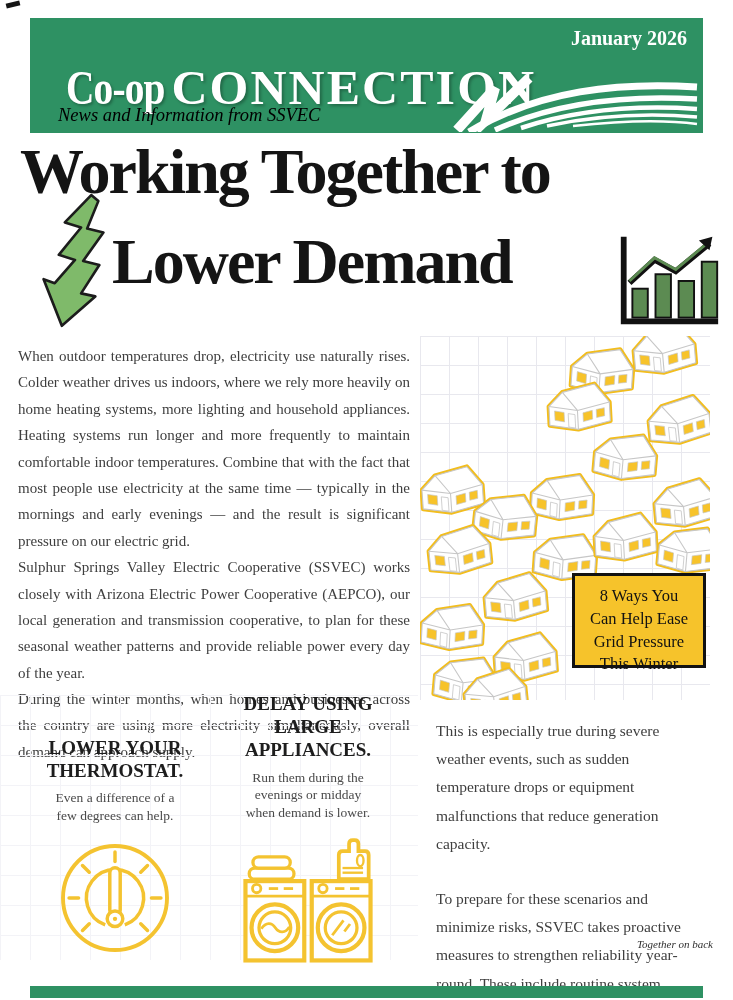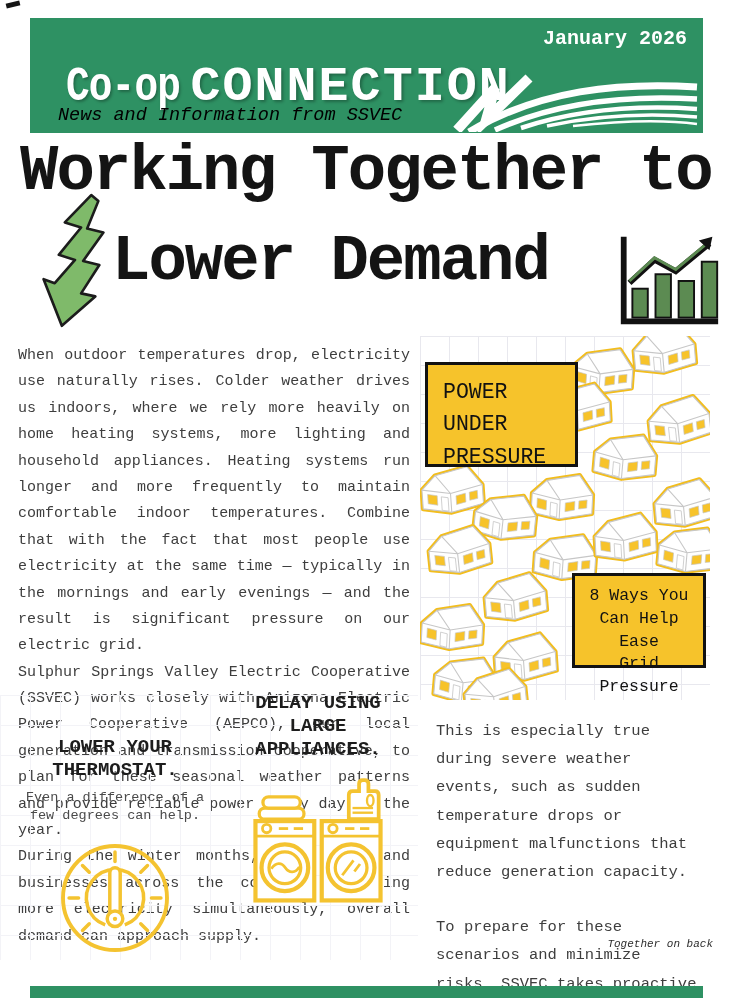--- a/index.html
+++ b/index.html
@@ -1,17 +1,17 @@
 <!DOCTYPE html>
 <html><head>
 <meta charset="utf-8">
 <style>
   html,body{margin:0;padding:0;background:#fff;}
   .page{position:relative;width:733px;height:1000px;background:#fff;overflow:hidden;
-        font-family:Liberation Mono, monospace;color:#3e3e3e;}
+        font-family:Liberation Serif, serif;color:#3e3e3e;}
   
   .banner{position:absolute;left:30px;top:18px;width:673px;height:115px;background:#2E9163;}
   .banner .date{position:absolute;right:16px;top:9px;font-size:20px;font-weight:bold;color:#fff;}
   .brand{position:absolute;left:36px;top:42px;white-space:nowrap;color:#fff;
          text-shadow:2px 2px 3px rgba(0,0,0,.28);}
   .brand .co{display:inline-block;font-size:48px;font-weight:bold;letter-spacing:-1px;
              transform:scaleX(.82);transform-origin:left bottom;}
   .brand .conn{display:inline-block;font-size:48px;font-weight:bold;letter-spacing:2px;
                transform:scaleX(1.04) translateX(-14px);transform-origin:left bottom;}
   .tagline{position:absolute;left:28px;bottom:7px;font-style:italic;font-size:18.5px;color:#000000;}
@@ -39,21 +39,21 @@
               font-size:21.5px;line-height:1.5;z-index:5;}
   .ybox.fourways{left:152px;top:237px;width:134px;height:95px;text-align:center;
                  font-size:16.5px;line-height:1.38;padding-top:9px;z-index:5;}
   
   .faint-grid{position:absolute;left:0px;top:695px;width:418px;height:265px;
          background-image:linear-gradient(#f3f3f7 1px,transparent 1px),
                           linear-gradient(90deg,#f3f3f7 1px,transparent 1px);
          background-size:30px 30px;}
   .tip{position:absolute;text-align:center;}
   .tip1{left:20px;top:692px;width:190px;margin-top:44px;}
-  .tip2{left:228px;top:692px;width:180px;}
+  .tip2{left:218px;top:692px;width:180px;}
   .tip .t-title{font-size:19px;font-weight:bold;line-height:1.22;color:#1d1d1d;}
   .tip .t-desc{margin-top:7px;font-size:13.5px;line-height:1.32;color:#4a4a4a;}
   .multiline{white-space:pre-line;}
   .tip1 svg{margin-top:8px;}
   .tip2 svg{margin-top:1px;}
   
   .sidebar{position:absolute;left:420px;top:701px;width:298px;font-size:15.5px;
            line-height:1.82;color:#3e3e3e;}
   .sidebar p{margin:16px;}
   .sidebar p + p{margin-top:27px;}
@@ -176,23 +176,20 @@
     <svg class="house" style="left:71px;top:293px;transform:rotate(-4deg)" viewBox="0 0 110 84">
         <use href="#house-sym"></use>
       </svg>
     <svg class="house" style="left:11px;top:316px;transform:rotate(5deg)" viewBox="0 0 110 84">
         <use href="#house-sym"></use>
       </svg>
     <svg class="house" style="left:41px;top:329px;transform:rotate(-6deg)" viewBox="0 0 110 84">
         <use href="#house-sym"></use>
       </svg>
 
-    <div class="ybox power multiline">POWER
-UNDER
-PRESSURE</div>
     <div class="ybox fourways multiline">8 Ways You
 Can Help Ease
 Grid Pressure
 This Winter</div>
   </div>
 
   <div class="faint-grid"></div>
 
   <div class="tip tip1">
     <div class="t-title multiline">LOWER YOUR
@@ -215,20 +212,23 @@
         <rect x="69" y="40" width="12" height="55" rx="6" stroke-width="4" fill="#fff"></rect>
         <circle cx="75" cy="99" r="9" stroke-width="4" fill="#fff"></circle>
         <circle cx="75" cy="99" r="2.5" fill="#F4C330" stroke="none"></circle>
       </g>
     </svg>
   </div>
 
   <div class="tip tip2">
     <div class="t-title multiline">DELAY USING
 LARGE APPLIANCES.</div>
+    <div class="t-desc multiline">Run them during the
+evenings or midday
+when demand is lower.</div>
     <svg width="140" height="147" viewBox="0 0 150 157">
       <g fill="none" stroke="#F4C330">
         <rect x="8" y="62" width="63" height="85" stroke-width="4.5" fill="#fff"></rect>
         <rect x="79" y="62" width="63" height="85" stroke-width="4.5" fill="#fff"></rect>
         <line x1="8" y1="78" x2="71" y2="78" stroke-width="3"></line>
         <line x1="79" y1="78" x2="142" y2="78" stroke-width="3"></line>
         <circle cx="20" cy="70" r="4.5" stroke-width="3"></circle>
         <line x1="33" y1="70" x2="43" y2="70" stroke-width="3"></line>
         <line x1="49" y1="70" x2="59" y2="70" stroke-width="3"></line>
         <circle cx="91" cy="70" r="4.5" stroke-width="3"></circle>

